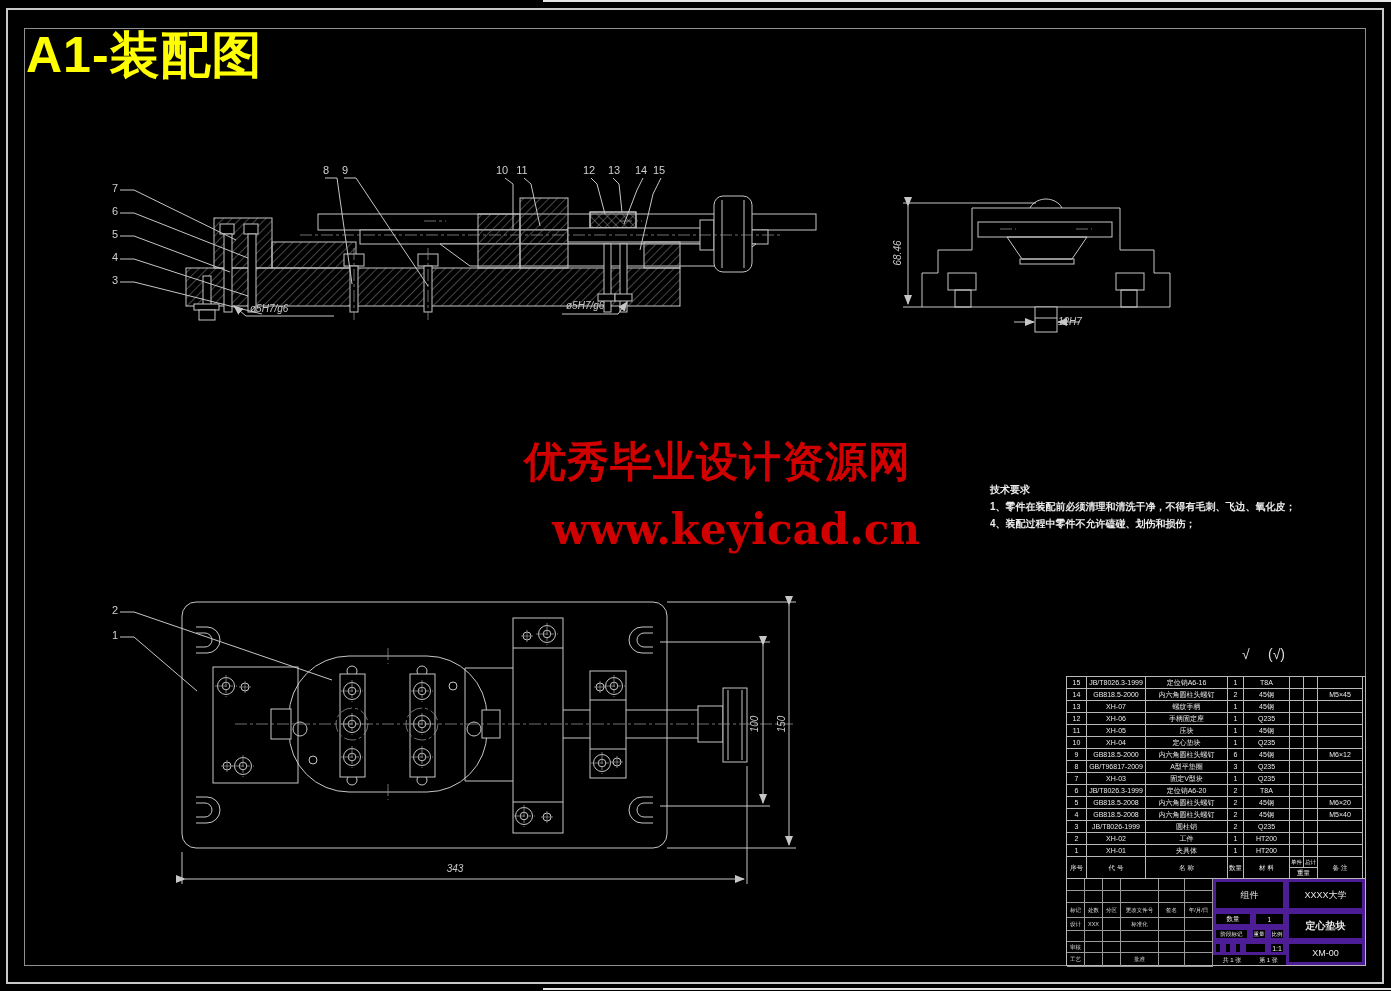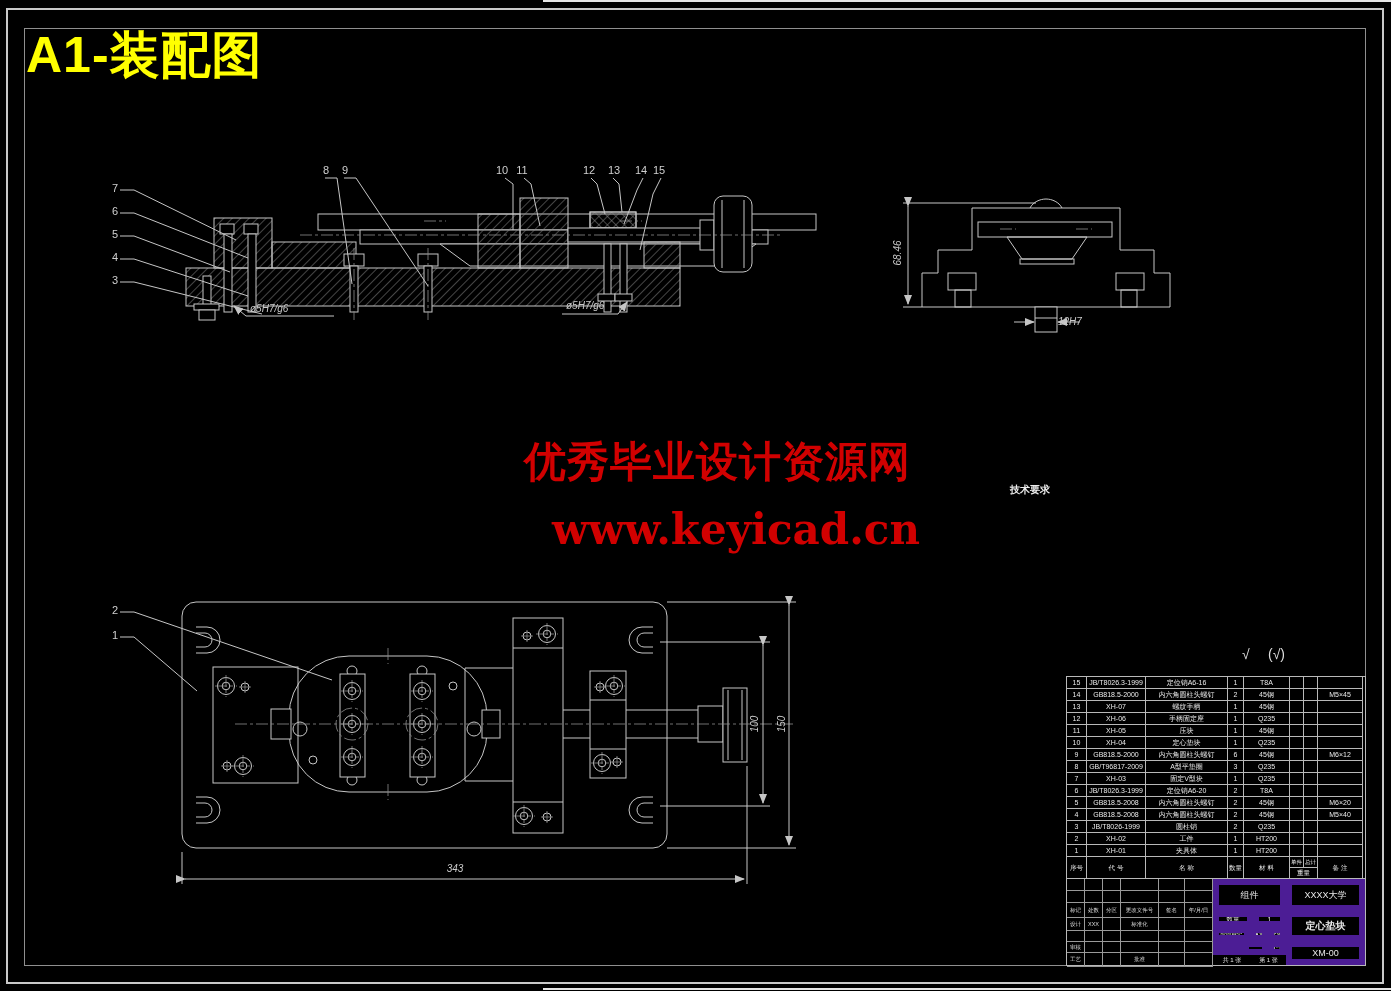--- a/index.html
+++ b/index.html
@@ -17,39 +17,39 @@
   .ln { stroke:#c6c6c6; stroke-width:1; }
   .cl { stroke:#8e8e8e; stroke-width:0.8; fill:none; stroke-dasharray:12 3 3 3; }
   .callout { position:absolute; width:16px; text-align:center; font-size:11px; color:#cfcfcf; }
   .dim { position:absolute; font-size:10px; font-style:italic; color:#cbcbcb; white-space:nowrap; }
   .dimc { transform:translate(-50%,-50%); }
   .dimv { transform:translate(-50%,-50%) rotate(-90deg); }
   .wm { position:absolute; color:#d10000; font-family:"DejaVu Serif", serif; font-weight:bold; white-space:nowrap; }
   .wm1 { left:488px; top:434px; font-size:42px; letter-spacing:1px;margin-left:36px; }
   .wm2 { left:552px; top:505px; font-size:42px; }
   .tech { left:990px; top:481px; width:400px; color:#ececec; font-size:10px; line-height:17px; font-weight:bold; white-space:nowrap; }
-  .tech .t-title { margin-left:20px; }
+  .tech .t-title { margin-left:0; }
   .checkmarks { font-size:14px; color:#dedede; }
   
   .ptable { left:1066px; top:676px; width:300px; background:#000; border:1px solid #b9b9b9; position:absolute; }
   .ptr { display:grid; grid-template-columns:20px 59px 82px 16px 46px 14px 14px 45px; height:12px; }
   .ptc { border-right:1px solid #b9b9b9; border-bottom:1px solid #b9b9b9; font-size:7px; line-height:11px; text-align:center; color:#eaeaea; overflow:hidden; white-space:nowrap; }
   .pth { display:grid; grid-template-columns:20px 59px 82px 16px 46px 28px 45px; height:22px; }
   .pth .ptc { height:22px; line-height:21px; font-size:6.5px; }
   .wt-top { display:grid; grid-template-columns:14px 14px; height:11px; }
   .wt-top .ptc { height:11px; line-height:10px; font-size:5.5px; }
   .wt-bottom { height:11px !important; line-height:10px !important; }
   
   .tb { left:1066px; top:878px; width:300px; height:88px; border:1px solid #b9b9b9; position:absolute; background:#000; }
   .tb-left { position:absolute; left:0; top:0; width:146px; height:86px; display:grid;
              grid-template-columns:18px 18px 18px 38px 26px 28px;
              grid-template-rows:12px 12px 15px 13px 11px 11px 14px; }
   .tbl-cell { border-right:1px solid #9a9a9a; border-bottom:1px solid #9a9a9a; font-size:5.5px; color:#ddd;
               display:flex; align-items:center; justify-content:center; overflow:hidden; white-space:nowrap; }
-  .tbc { position:absolute; border:6px solid #4c1d95; display:flex; align-items:center; justify-content:center;
+  .tbc { position:absolute; border:3px solid #4c1d95; display:flex; align-items:center; justify-content:center;
          font-size:7px; color:#e8e8e8; overflow:hidden; white-space:nowrap; }
 </style>
 </head>
 <body>
 
 <div class="abs edge-line" style="top:0;"></div>
 <div class="abs edge-line" style="top:988px;"></div>
 
 <div class="abs frame-outer"></div>
 <div class="abs frame-inner"></div>
@@ -261,20 +261,22 @@
 <div class="dim" style="left:1058px;top:316px;">12H7</div>
 <div class="dim dimc" style="left:455px;top:868px;">343</div>
 <div class="dim dimv" style="left:754px;top:724px;">100</div>
 <div class="dim dimv" style="left:781px;top:724px;">150</div>
 
 <div class="wm wm1">优秀毕业设计资源网</div>
 <div class="wm wm2">www.keyicad.cn</div>
 
 <div class="abs tech">
   <div class="t-title">技术要求</div>
+  <div>1、零件在装配前必须清理和清洗干净，不得有毛刺、飞边、氧化皮；</div>
+  <div>4、装配过程中零件不允许磕碰、划伤和损伤；</div>
 </div>
 
 <span class="abs checkmarks" style="left:1242px;top:646px;">√</span>
 <span class="abs checkmarks" style="left:1268px;top:646px;">(√)</span>
 
 <div class="ptable">
   <div>
       <div class="ptr">
         <div class="ptc">15</div>
         <div class="ptc">JB/T8026.3-1999</div>

